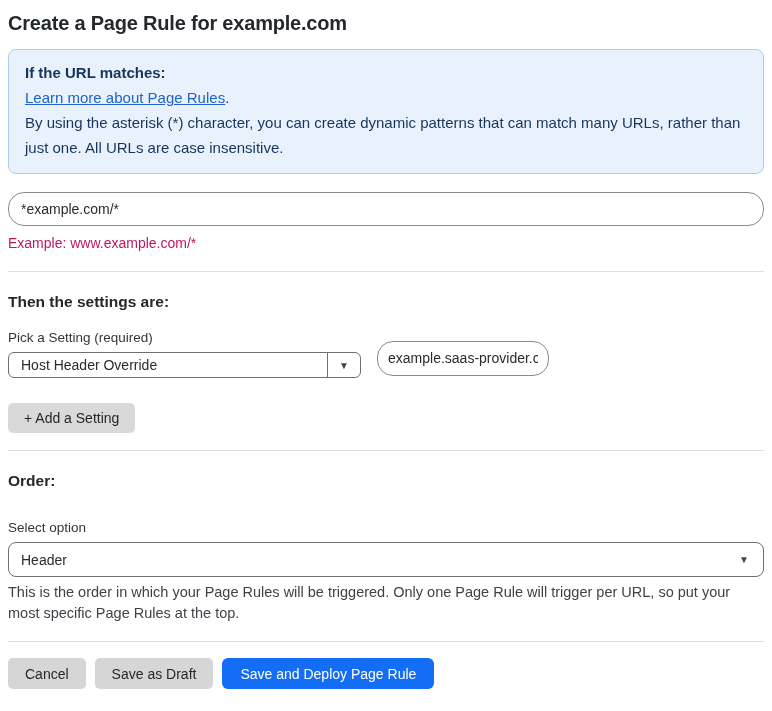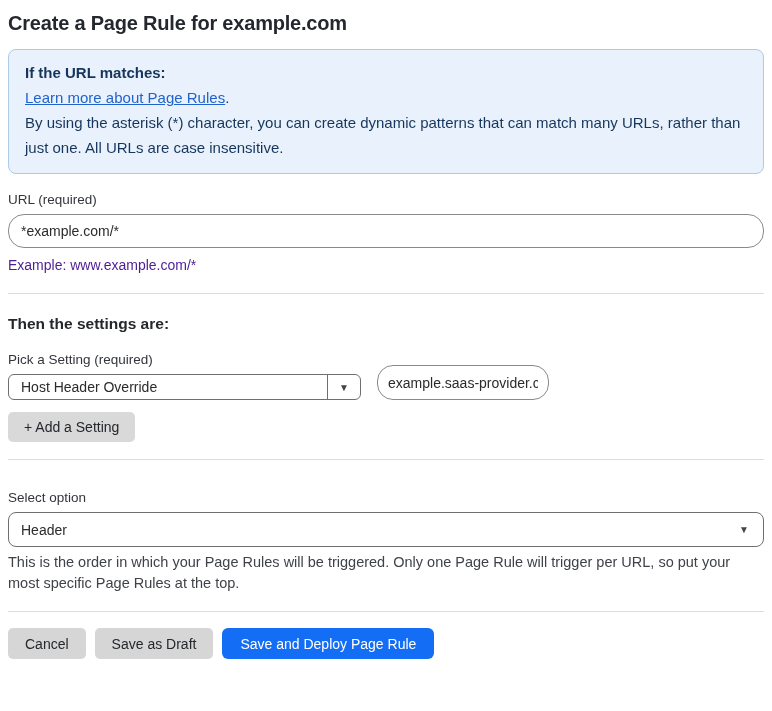--- a/index.html
+++ b/index.html
@@ -53,37 +53,37 @@
     padding: 0 12px;
     font-family: "Liberation Sans", sans-serif;
     font-size: 14px;
     color: #2b2b2b;
     background: #ffffff;
     outline: none;
   }
   .helper-text {
     font-size: 14px;
     line-height: 21px;
-    color: #4c1d95;
+    color: #be185d;
     margin-top: 7px;
   }
   .divider {
     border: none;
     border-top: 1px solid #dddddd;
     margin: 17px 0 0 0;
   }
   .section-heading {
     font-size: 15.5px;
     font-weight: 700;
     color: #24272c;
     margin: 21px 0 0 0;
   }
   .settings-row {
     display: flex;
-    align-items: flex-end;
+    align-items: center;
     gap: 16px;
     margin-top: 19px;
   }
   .setting-group { width: 353px; }
   .value-group { width: 172px; margin-top: 8px; }
   .select-box {
     display: flex;
     align-items: stretch;
     height: 26px;
     border: 1px solid #6f6f6f;
@@ -106,21 +106,21 @@
     width: 33px;
     border-left: 1px solid #6f6f6f;
     display: flex;
     align-items: center;
     justify-content: center;
     color: #454545;
     font-size: 10px;
   }
   .value-input { height: 35px; padding: 0 10px; }
   .add-setting-btn {
-    margin-top: 12px;
+    margin-top: 25px;
     height: 30px;
     padding: 0 16px;
     background: #d9d9d9;
     border: none;
     border-radius: 5px;
     font-family: "Liberation Sans", sans-serif;
     font-size: 14px;
     color: #24272c;
     cursor: pointer;
   }
@@ -174,21 +174,20 @@
 
   <h1 class="page-title">Create a Page Rule for example.com</h1>
 
   <div class="info-box">
     <div class="info-heading">If the URL matches:</div>
     <div><span class="info-link">Learn more about Page Rules</span><span>.</span></div>
     <div>By using the asterisk (*) character, you can create dynamic patterns that can match many URLs, rather than just one. All URLs are case insensitive.</div>
   </div>
 
   <div class="url-section">
-    <label class="field-label">URL (required)</label>
     <input class="text-input" type="text" value="*example.com/*" style="">
     <div class="helper-text">Example: www.example.com/*</div>
   </div>
 
   <hr class="divider">
 
   <div class="settings-section">
     <h2 class="section-heading">Then the settings are:</h2>
 
     <div class="settings-row">
@@ -203,20 +202,21 @@
         <input class="text-input value-input" type="text" value="example.saas-provider.com" style="">
       </div>
     </div>
 
     <button class="add-setting-btn">+ Add a Setting</button>
   </div>
 
   <hr class="divider">
 
   <div class="order-section">
+    <h2 class="section-heading">Order:</h2>
     <label class="field-label order-label">Select option</label>
     <div class="order-select">
       <span>Header</span>
       <span class="caret">▼</span>
     </div>
     <div class="helper-text order-helper">This is the order in which your Page Rules will be triggered. Only one Page Rule will trigger per URL, so put your most specific Page Rules at the top.</div>
   </div>
 
   <hr class="divider">
 

